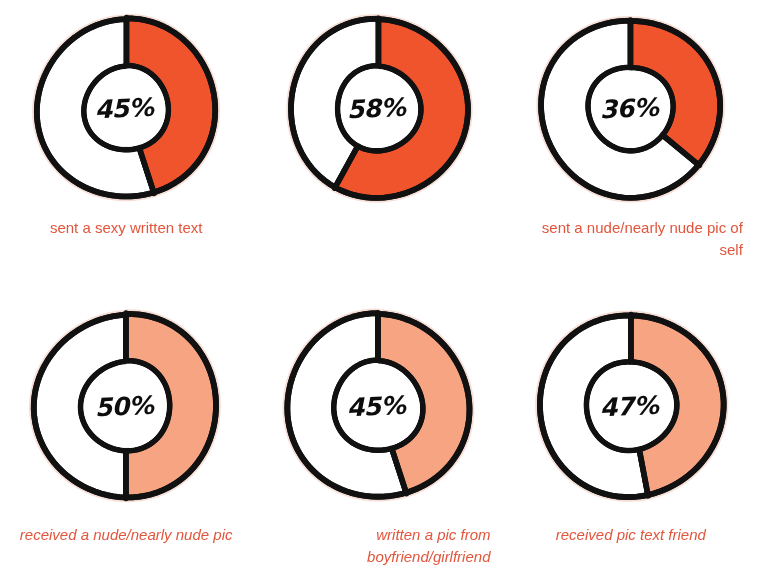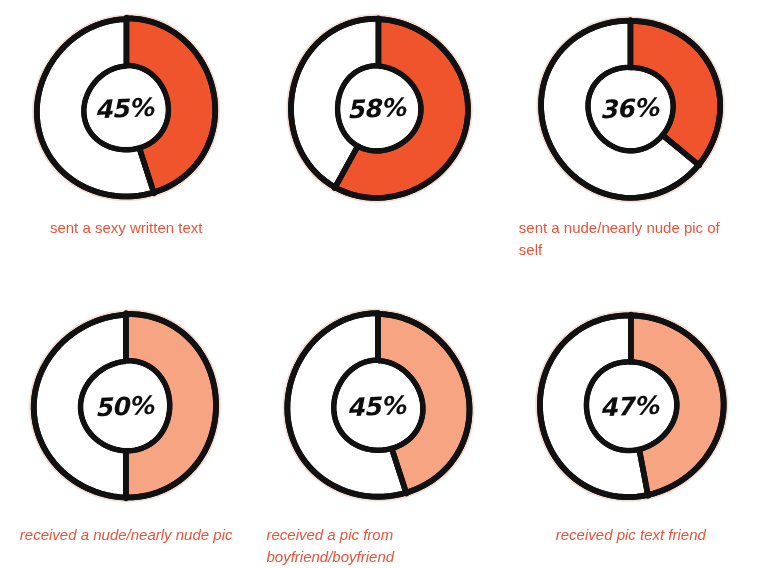--- a/index.html
+++ b/index.html
@@ -64,21 +64,21 @@
     font-size: 25px;
     color: #0d0d0d;
     letter-spacing: -0.5px;
     transform: rotate(-2.5deg) skewX(-3deg);
     display: inline-block;
     line-height: 1;
   }
 
   .chart-label {
     margin-top: 6px;
-    text-align: left;
+    text-align: right;
     font-family: "Liberation Sans", sans-serif;
     font-size: 15px;
     line-height: 1.45;
     color: #e2553c;
     max-width: 232px;
     padding: 0 4px;
     box-sizing: border-box;
   }
 
   
@@ -177,21 +177,21 @@
           <path d="M 102.50 11.73 L 108.82 12.09 L 115.09 12.92 L 121.27 14.21 L 127.32 15.94 L 133.22 18.10 L 138.94 20.66 L 144.45 23.60 L 149.74 26.91 L 154.78 30.54 L 159.57 34.49 L 164.08 38.73 L 168.32 43.24 L 172.26 48.00 L 175.90 52.99 L 179.22 58.20 L 182.22 63.62 L 184.87 69.22 L 187.16 74.99 L 189.08 80.91 L 190.61 86.96 L 191.73 93.12 L 192.43 99.36 L 192.69 105.65 L 192.49 111.96 L 191.83 118.25 L 190.70 124.49 L 189.11 130.64 L 187.04 136.66 L 184.52 142.51 L 181.56 148.15 L 178.17 153.54 L 174.38 158.66 L 170.22 163.48 L 165.71 167.96 L 160.89 172.09 L 155.79 175.85 L 150.45 179.23 L 144.89 182.22 L 139.15 184.81 L 133.26 187.00 L 127.24 188.79 L 121.14 190.17 L 114.96 191.16 L 108.74 191.74 L 102.50 191.92 L 96.26 191.70 L 90.05 191.07 L 83.89 190.04 L 77.81 188.61 L 71.83 186.77 L 65.98 184.52 L 60.29 181.88 L 54.80 178.84 L 49.53 175.41 L 44.51 171.61 L 39.78 167.45 L 35.37 162.94 L 31.31 158.12 L 27.61 153.01 L 24.31 147.64 L 21.41 142.05 L 18.95 136.26 L 16.91 130.31 L 15.31 124.24 L 14.15 118.08 L 13.43 111.86 L 13.14 105.62 L 13.28 99.38 L 13.82 93.18 L 14.78 87.03 L 16.13 80.96 L 17.86 75.00 L 19.97 69.15 L 22.44 63.45 L 25.28 57.91 L 28.46 52.56 L 31.99 47.41 L 35.86 42.50 L 40.06 37.84 L 44.57 33.46 L 49.39 29.39 L 54.49 25.67 L 59.86 22.31 L 65.48 19.35 L 71.31 16.80 L 77.33 14.71 L 83.49 13.07 L 89.77 11.91 L 96.12 11.24 L 102.50 11.06 Z" fill="none" stroke="#111111" stroke-width="5.8" stroke-linejoin="round"></path>
           <path d="M 102.50 57.89 L 105.60 58.10 L 108.68 58.56 L 111.69 59.25 L 114.64 60.17 L 117.50 61.29 L 120.26 62.61 L 122.91 64.11 L 125.45 65.77 L 127.87 67.59 L 130.16 69.54 L 132.32 71.62 L 134.35 73.82 L 136.24 76.14 L 138.01 78.55 L 139.63 81.06 L 141.11 83.67 L 142.43 86.37 L 143.60 89.15 L 144.60 92.00 L 145.42 94.93 L 146.04 97.92 L 146.46 100.96 L 146.67 104.04 L 146.65 107.14 L 146.39 110.24 L 145.89 113.32 L 145.15 116.36 L 144.17 119.34 L 142.95 122.23 L 141.50 125.02 L 139.82 127.68 L 137.94 130.19 L 135.87 132.55 L 133.62 134.73 L 131.22 136.72 L 128.68 138.53 L 126.02 140.14 L 123.26 141.55 L 120.43 142.77 L 117.53 143.79 L 114.58 144.62 L 111.59 145.25 L 108.57 145.70 L 105.54 145.96 L 102.50 146.03 L 99.46 145.92 L 96.44 145.63 L 93.44 145.14 L 90.47 144.47 L 87.54 143.60 L 84.67 142.54 L 81.88 141.28 L 79.18 139.83 L 76.58 138.18 L 74.11 136.34 L 71.78 134.32 L 69.60 132.12 L 67.61 129.76 L 65.80 127.25 L 64.19 124.62 L 62.80 121.86 L 61.62 119.02 L 60.66 116.10 L 59.92 113.12 L 59.40 110.10 L 59.09 107.06 L 59.00 104.02 L 59.10 100.98 L 59.41 97.97 L 59.90 94.99 L 60.57 92.05 L 61.42 89.15 L 62.43 86.31 L 63.62 83.54 L 64.97 80.83 L 66.48 78.21 L 68.16 75.67 L 70.00 73.23 L 72.00 70.91 L 74.15 68.72 L 76.47 66.67 L 78.93 64.78 L 81.54 63.07 L 84.27 61.56 L 87.12 60.26 L 90.08 59.18 L 93.11 58.34 L 96.21 57.76 L 99.35 57.43 L 102.50 57.35 Z" fill="none" stroke="#111111" stroke-width="5.2" stroke-linejoin="round"></path>
           <line x1="102.50" y1="58.89" x2="102.50" y2="10.73" stroke="#111111" stroke-width="5.4" stroke-linecap="round"></line>
           <line x1="115.75" y1="143.27" x2="130.57" y2="188.90" stroke="#111111" stroke-width="5.4" stroke-linecap="round"></line>
           <path d="M 102.50 60.69 L 105.41 60.90 L 108.29 61.34 L 111.11 61.99 L 113.87 62.86 L 116.54 63.92 L 119.12 65.17 L 121.60 66.58 L 123.97 68.14 L 126.22 69.85 L 128.36 71.69 L 130.37 73.64 L 132.27 75.70 L 134.04 77.86 L 135.69 80.12 L 137.20 82.46 L 138.59 84.90 L 139.84 87.41 L 140.94 90.01 L 141.88 92.68 L 142.66 95.42 L 143.26 98.22 L 143.66 101.06 L 143.87 103.94 L 143.86 106.85 L 143.63 109.75 L 143.18 112.64 L 142.49 115.49 L 141.58 118.29 L 140.44 121.00 L 139.07 123.62 L 137.50 126.11 L 135.74 128.47 L 133.79 130.67 L 131.68 132.71 L 129.42 134.58 L 127.03 136.26 L 124.54 137.77 L 121.95 139.08 L 119.29 140.21 L 116.57 141.16 L 113.80 141.92 L 111.00 142.51 L 108.18 142.93 L 105.34 143.17 L 102.50 143.23 L 99.66 143.13 L 96.83 142.86 L 94.02 142.41 L 91.24 141.78 L 88.50 140.97 L 85.81 139.98 L 83.19 138.81 L 80.66 137.45 L 78.22 135.91 L 75.91 134.19 L 73.72 132.30 L 71.69 130.25 L 69.81 128.04 L 68.12 125.69 L 66.62 123.22 L 65.31 120.64 L 64.21 117.97 L 63.32 115.23 L 62.63 112.44 L 62.16 109.61 L 61.88 106.77 L 61.80 103.92 L 61.90 101.08 L 62.19 98.26 L 62.65 95.47 L 63.29 92.72 L 64.08 90.02 L 65.03 87.36 L 66.14 84.76 L 67.39 82.23 L 68.80 79.77 L 70.36 77.39 L 72.08 75.11 L 73.94 72.93 L 75.95 70.86 L 78.11 68.93 L 80.41 67.15 L 82.85 65.54 L 85.41 64.12 L 88.08 62.89 L 90.85 61.87 L 93.70 61.08 L 96.60 60.53 L 99.54 60.22 L 102.50 60.15 Z" fill="#ffffff" stroke="none"></path>
         </svg>
       <div class="center-value">
         <span>45%</span>
       </div>
     </div>
-    <div class="chart-label">received a pic from boyfriend/boyfriend</div>
+    <div class="chart-label">written a pic from boyfriend/girlfriend</div>
   </div>
 
   <div class="chart-cell row-2">
     <div class="donut-wrap">
       <svg viewBox="0 0 205 205">
           <path d="M 102.50 9.70 L 110.58 10.18 L 118.58 11.32 L 126.46 13.10 L 134.17 15.50 L 141.66 18.51 L 148.91 22.12 L 155.85 26.30 L 162.45 31.05 L 168.64 36.36 L 174.38 42.19 L 179.60 48.52 L 184.24 55.31 L 188.25 62.51 L 191.58 70.08 L 194.19 77.93 L 196.03 86.01 L 197.08 94.22 L 197.35 102.50 L 196.82 110.75 L 195.52 118.90 L 193.46 126.87 L 190.70 134.60 L 187.28 142.03 L 183.23 149.11 L 178.62 155.80 L 173.48 162.06 L 167.87 167.87 L 161.83 173.21 L 155.39 178.04 L 148.60 182.35 L 141.49 186.12 L 134.10 189.31 L 126.45 191.90 L 118.61 193.85 L 110.60 195.14 L 102.50 195.74 L 94.35 195.61 L 86.23 194.76 L 78.21 193.16 L 70.35 190.82 L 62.74 187.76 L 55.45 183.99 L 48.54 179.56 L 42.07 174.51 L 36.10 168.90 L 30.67 162.77 L 25.81 156.20 L 21.55 149.24 L 17.90 141.95 L 14.88 134.39 L 12.50 126.62 L 10.76 118.68 L 9.67 110.62 L 9.25 102.50 L 9.49 94.36 L 10.40 86.26 L 12.00 78.25 L 14.28 70.39 L 17.25 62.75 L 20.90 55.39 L 25.20 48.38 L 30.14 41.79 L 35.68 35.68 L 41.78 30.13 L 48.36 25.18 L 55.38 20.88 L 62.76 17.27 L 70.42 14.36 L 78.30 12.17 L 86.31 10.69 L 94.40 9.92 L 102.50 9.85 Z" fill="none" stroke="#f6ded6" stroke-width="2.5" stroke-linejoin="round"></path>
           <path d="M 119.22 190.14 L 113.12 191.27 L 106.95 191.99 L 100.74 192.27 L 94.50 192.12 L 88.28 191.52 L 82.11 190.46 L 76.03 188.95 L 70.06 187.00 L 64.26 184.60 L 58.65 181.78 L 53.26 178.54 L 48.13 174.91 L 43.28 170.92 L 38.74 166.59 L 34.53 161.95 L 30.66 157.03 L 27.15 151.85 L 24.01 146.45 L 21.25 140.86 L 18.86 135.11 L 16.87 129.21 L 15.26 123.20 L 14.04 117.10 L 13.22 110.94 L 12.80 104.73 L 12.78 98.50 L 13.17 92.28 L 13.97 86.09 L 15.19 79.96 L 16.82 73.92 L 18.87 67.99 L 21.34 62.21 L 24.22 56.62 L 27.50 51.24 L 31.17 46.11 L 35.21 41.27 L 39.61 36.74 L 44.33 32.56 L 49.36 28.75 L 54.65 25.33 L 60.18 22.32 L 65.91 19.74 L 71.80 17.59 L 77.82 15.88 L 83.94 14.60 L 90.11 13.76 L 96.30 13.34 L 102.50 13.35 L 102.50 59.18 L 99.48 59.11 L 96.46 59.24 L 93.43 59.58 L 90.43 60.13 L 87.46 60.90 L 84.55 61.90 L 81.72 63.12 L 78.98 64.56 L 76.35 66.22 L 73.87 68.08 L 71.54 70.13 L 69.38 72.36 L 67.40 74.75 L 65.61 77.29 L 64.03 79.95 L 62.65 82.72 L 61.48 85.57 L 60.52 88.49 L 59.76 91.47 L 59.21 94.48 L 58.86 97.51 L 58.70 100.55 L 58.73 103.59 L 58.95 106.62 L 59.36 109.62 L 59.95 112.60 L 60.72 115.53 L 61.68 118.42 L 62.82 121.24 L 64.14 123.98 L 65.65 126.64 L 67.33 129.19 L 69.20 131.63 L 71.24 133.92 L 73.45 136.07 L 75.82 138.04 L 78.33 139.83 L 80.97 141.42 L 83.73 142.80 L 86.59 143.96 L 89.52 144.89 L 92.51 145.59 L 95.54 146.06 L 98.59 146.30 L 101.64 146.32 L 104.67 146.12 L 107.67 145.72 L 110.63 145.11 Z" fill="#ffffff" stroke="#111111" stroke-width="5.6" stroke-linejoin="round" stroke-linecap="round"></path>
           <path d="M 102.50 13.20 L 108.62 13.51 L 114.70 14.22 L 120.72 15.31 L 126.66 16.78 L 132.49 18.62 L 138.20 20.82 L 143.77 23.37 L 149.17 26.28 L 154.39 29.53 L 159.39 33.11 L 164.17 37.02 L 168.68 41.26 L 172.90 45.80 L 176.81 50.64 L 180.38 55.75 L 183.58 61.11 L 186.38 66.71 L 188.76 72.51 L 190.70 78.47 L 192.19 84.57 L 193.21 90.77 L 193.76 97.03 L 193.83 103.30 L 193.43 109.56 L 192.56 115.75 L 191.24 121.86 L 189.48 127.84 L 187.31 133.66 L 184.74 139.31 L 181.79 144.74 L 178.50 149.96 L 174.88 154.93 L 170.95 159.64 L 166.75 164.08 L 162.28 168.25 L 157.57 172.12 L 152.63 175.69 L 147.49 178.95 L 142.15 181.89 L 136.64 184.49 L 130.97 186.74 L 125.15 188.63 L 119.22 190.14 L 110.63 145.11 L 113.50 144.33 L 116.31 143.37 L 119.05 142.24 L 121.71 140.96 L 124.29 139.53 L 126.78 137.95 L 129.18 136.23 L 131.49 134.38 L 133.68 132.39 L 135.77 130.27 L 137.73 128.02 L 139.55 125.63 L 141.22 123.13 L 142.73 120.51 L 144.07 117.77 L 145.20 114.94 L 146.14 112.02 L 146.85 109.03 L 147.33 105.98 L 147.56 102.90 L 147.56 99.80 L 147.30 96.71 L 146.80 93.65 L 146.05 90.64 L 145.06 87.70 L 143.85 84.86 L 142.42 82.12 L 140.80 79.51 L 138.99 77.03 L 137.02 74.70 L 134.89 72.52 L 132.64 70.50 L 130.26 68.64 L 127.78 66.94 L 125.21 65.40 L 122.57 64.03 L 119.85 62.81 L 117.07 61.76 L 114.23 60.88 L 111.35 60.16 L 108.43 59.61 L 105.48 59.25 L 102.50 59.06 Z" fill="#f7a482" stroke="#111111" stroke-width="5.6" stroke-linejoin="round" stroke-linecap="round"></path>
           <path d="M 102.50 13.20 L 108.72 13.52 L 114.90 14.25 L 121.02 15.38 L 127.05 16.89 L 132.97 18.79 L 138.76 21.06 L 144.40 23.69 L 149.87 26.69 L 155.15 30.04 L 160.20 33.74 L 165.01 37.77 L 169.54 42.14 L 173.77 46.82 L 177.67 51.80 L 181.21 57.06 L 184.36 62.58 L 187.09 68.32 L 189.39 74.27 L 191.22 80.38 L 192.58 86.62 L 193.46 92.94 L 193.84 99.31 L 193.73 105.69 L 193.14 112.03 L 192.07 118.29 L 190.54 124.45 L 188.56 130.46 L 186.17 136.30 L 183.37 141.94 L 180.20 147.36 L 176.68 152.54 L 172.84 157.45 L 168.69 162.10 L 164.26 166.46 L 159.58 170.52 L 154.65 174.28 L 149.51 177.72 L 144.15 180.84 L 138.61 183.61 L 132.90 186.02 L 127.04 188.07 L 121.04 189.72 L 114.94 190.98 L 108.75 191.82 L 102.50 192.24 L 96.23 192.20 L 89.96 191.72 L 83.73 190.78 L 77.59 189.39 L 71.55 187.53 L 65.67 185.23 L 59.97 182.49 L 54.49 179.33 L 49.27 175.77 L 44.32 171.83 L 39.69 167.54 L 35.38 162.94 L 31.41 158.04 L 27.81 152.88 L 24.58 147.49 L 21.72 141.90 L 19.26 136.13 L 17.18 130.22 L 15.49 124.19 L 14.21 118.07 L 13.32 111.87 L 12.84 105.63 L 12.76 99.37 L 13.10 93.10 L 13.85 86.87 L 15.02 80.69 L 16.62 74.59 L 18.63 68.62 L 21.07 62.78 L 23.93 57.14 L 27.19 51.70 L 30.85 46.52 L 34.89 41.62 L 39.29 37.04 L 44.03 32.81 L 49.07 28.95 L 54.38 25.49 L 59.93 22.45 L 65.69 19.83 L 71.62 17.65 L 77.67 15.91 L 83.82 14.62 L 90.03 13.77 L 96.27 13.35 L 102.50 13.35 Z" fill="none" stroke="#111111" stroke-width="5.8" stroke-linejoin="round"></path>
           <path d="M 102.50 59.06 L 105.52 59.25 L 108.53 59.63 L 111.49 60.19 L 114.42 60.93 L 117.30 61.84 L 120.12 62.93 L 122.88 64.18 L 125.56 65.60 L 128.16 67.18 L 130.66 68.94 L 133.06 70.86 L 135.33 72.94 L 137.45 75.19 L 139.42 77.59 L 141.22 80.15 L 142.82 82.83 L 144.21 85.65 L 145.38 88.57 L 146.31 91.58 L 146.99 94.66 L 147.42 97.78 L 147.59 100.93 L 147.50 104.07 L 147.16 107.19 L 146.58 110.27 L 145.76 113.29 L 144.72 116.22 L 143.47 119.05 L 142.03 121.78 L 140.41 124.39 L 138.63 126.87 L 136.71 129.22 L 134.64 131.44 L 132.46 133.53 L 130.17 135.47 L 127.76 137.27 L 125.27 138.93 L 122.68 140.45 L 120.00 141.81 L 117.24 143.01 L 114.41 144.04 L 111.51 144.89 L 108.55 145.56 L 105.54 146.03 L 102.50 146.29 L 99.43 146.33 L 96.37 146.15 L 93.31 145.74 L 90.29 145.09 L 87.32 144.21 L 84.42 143.10 L 81.62 141.77 L 78.93 140.22 L 76.37 138.46 L 73.96 136.52 L 71.70 134.39 L 69.61 132.11 L 67.70 129.69 L 65.96 127.15 L 64.41 124.49 L 63.05 121.74 L 61.87 118.92 L 60.87 116.03 L 60.06 113.08 L 59.44 110.09 L 59.00 107.07 L 58.75 104.03 L 58.69 100.97 L 58.82 97.91 L 59.15 94.86 L 59.69 91.83 L 60.42 88.83 L 61.37 85.88 L 62.52 83.00 L 63.89 80.21 L 65.47 77.52 L 67.24 74.96 L 69.22 72.54 L 71.38 70.28 L 73.72 68.20 L 76.21 66.32 L 78.84 64.64 L 81.59 63.18 L 84.44 61.94 L 87.37 60.93 L 90.36 60.15 L 93.38 59.58 L 96.42 59.24 L 99.47 59.11 L 102.50 59.18 Z" fill="none" stroke="#111111" stroke-width="5.2" stroke-linejoin="round"></path>

